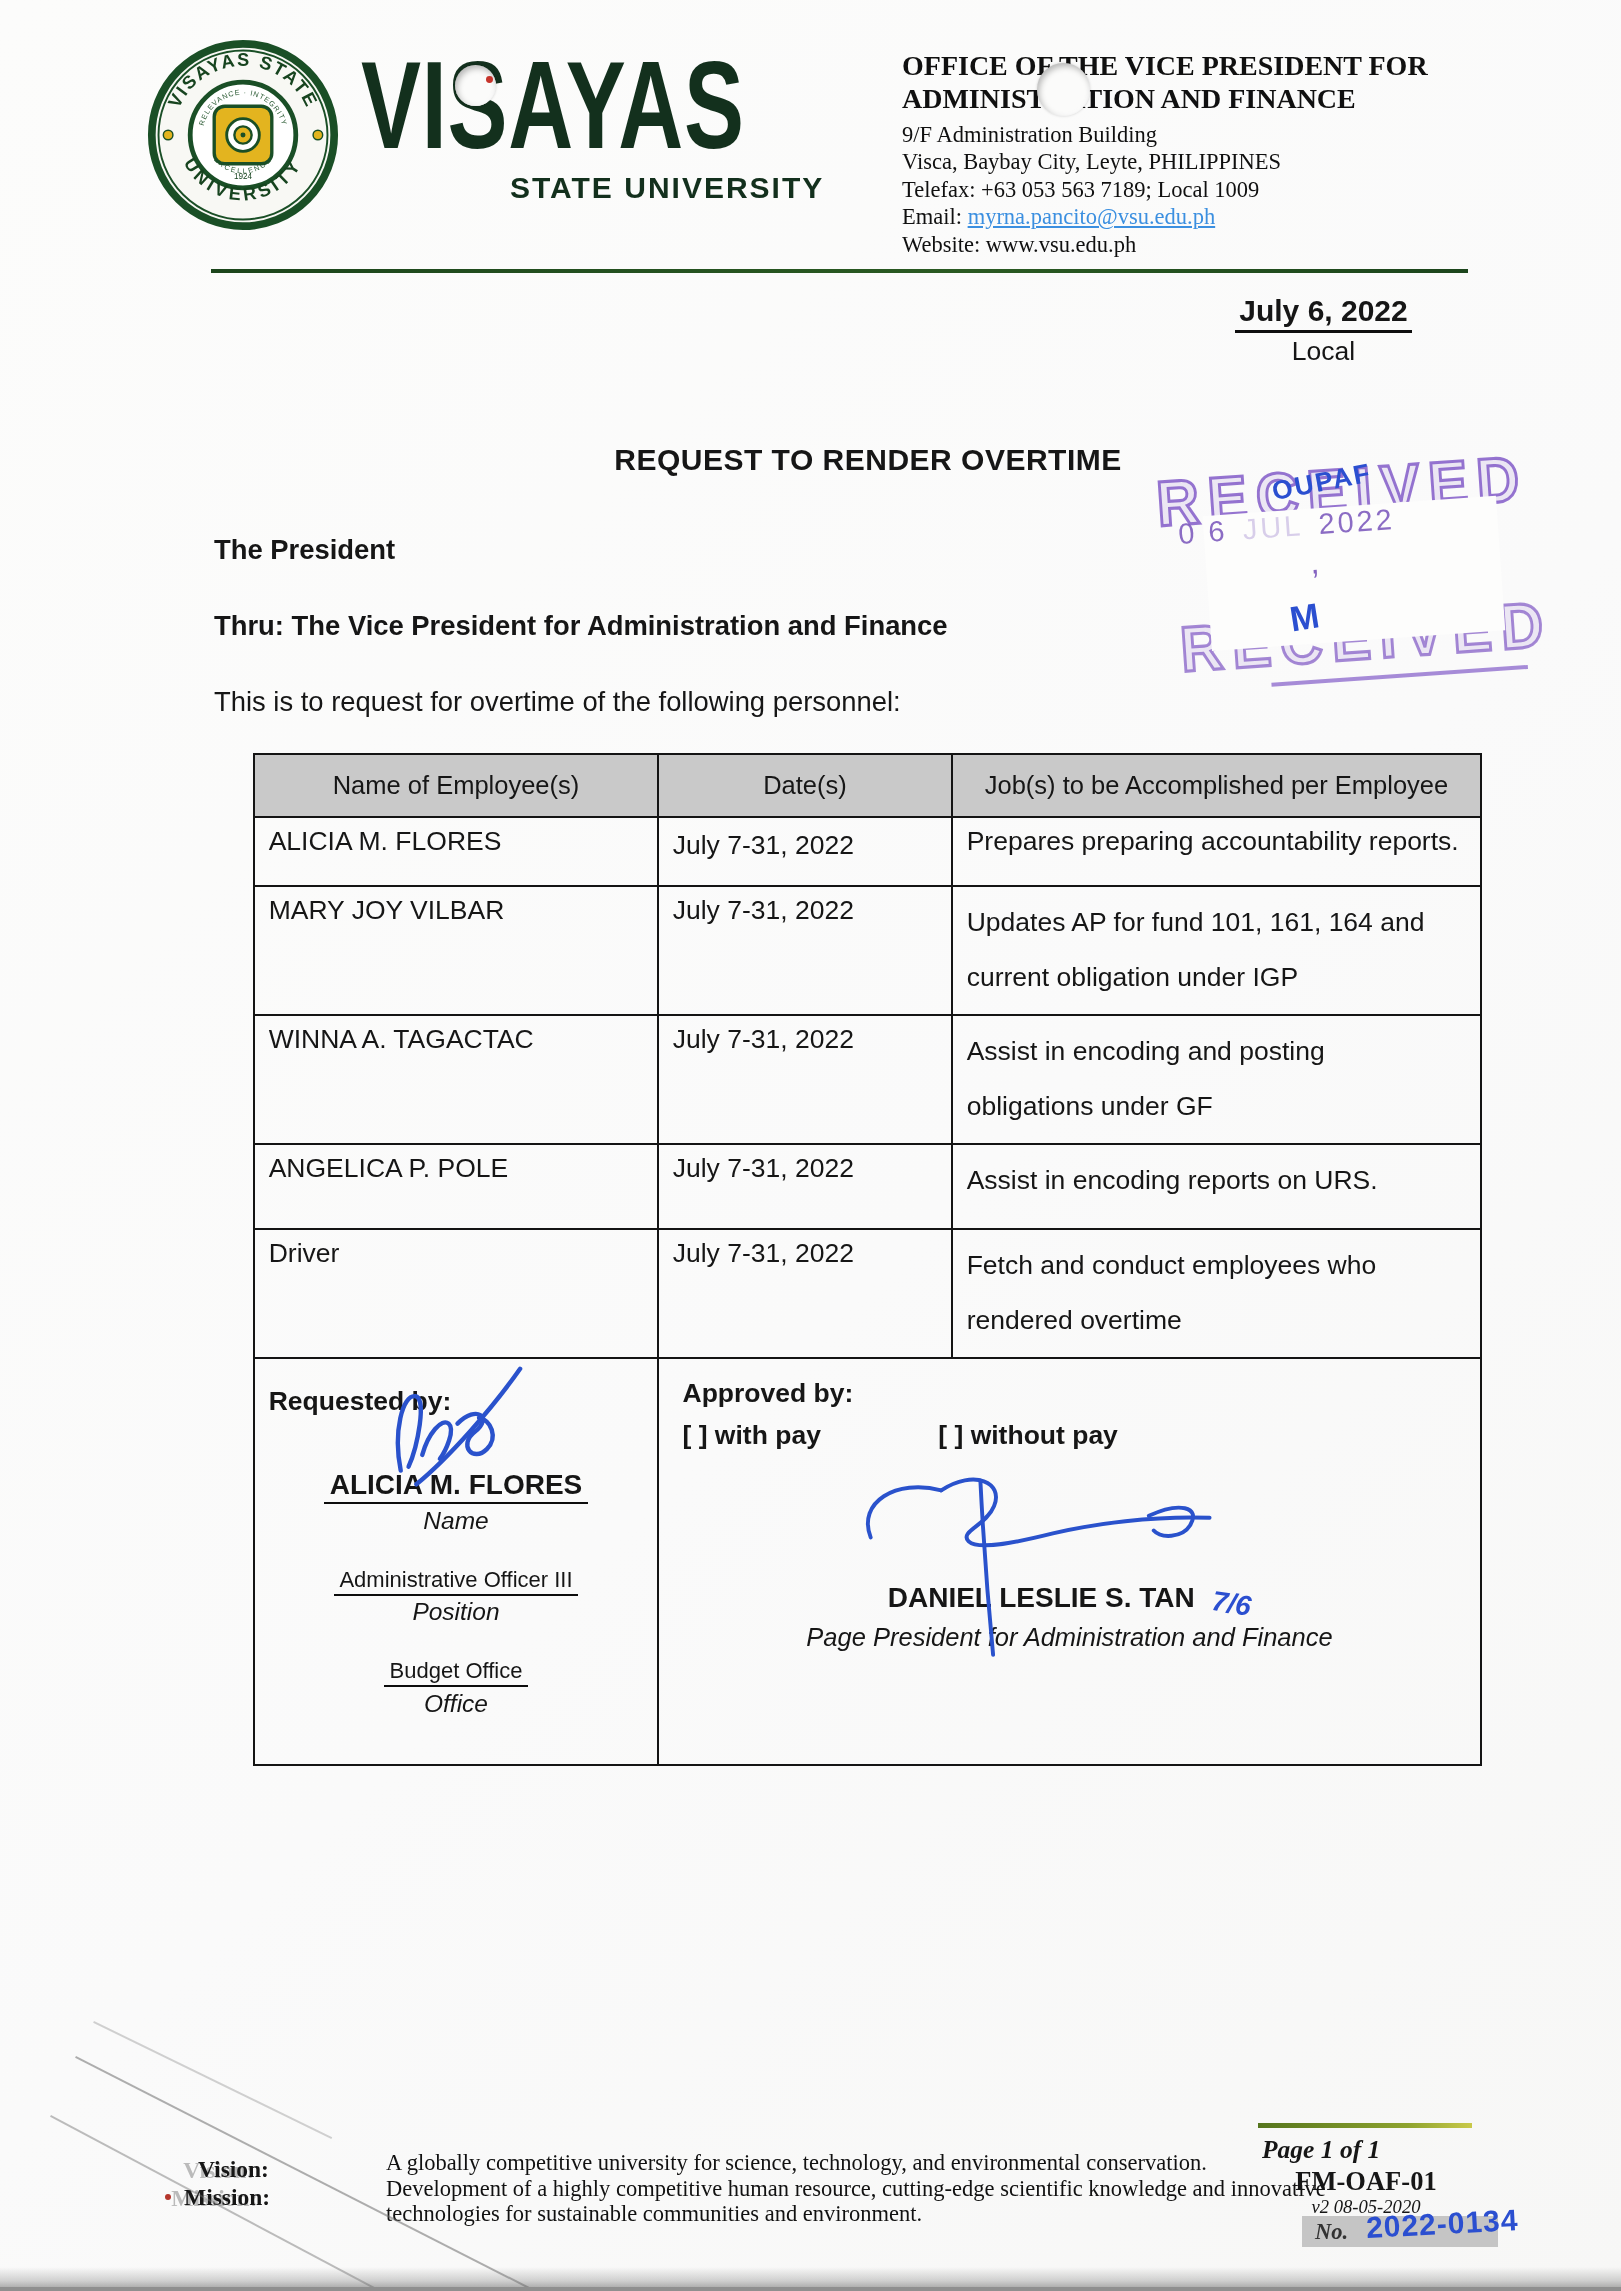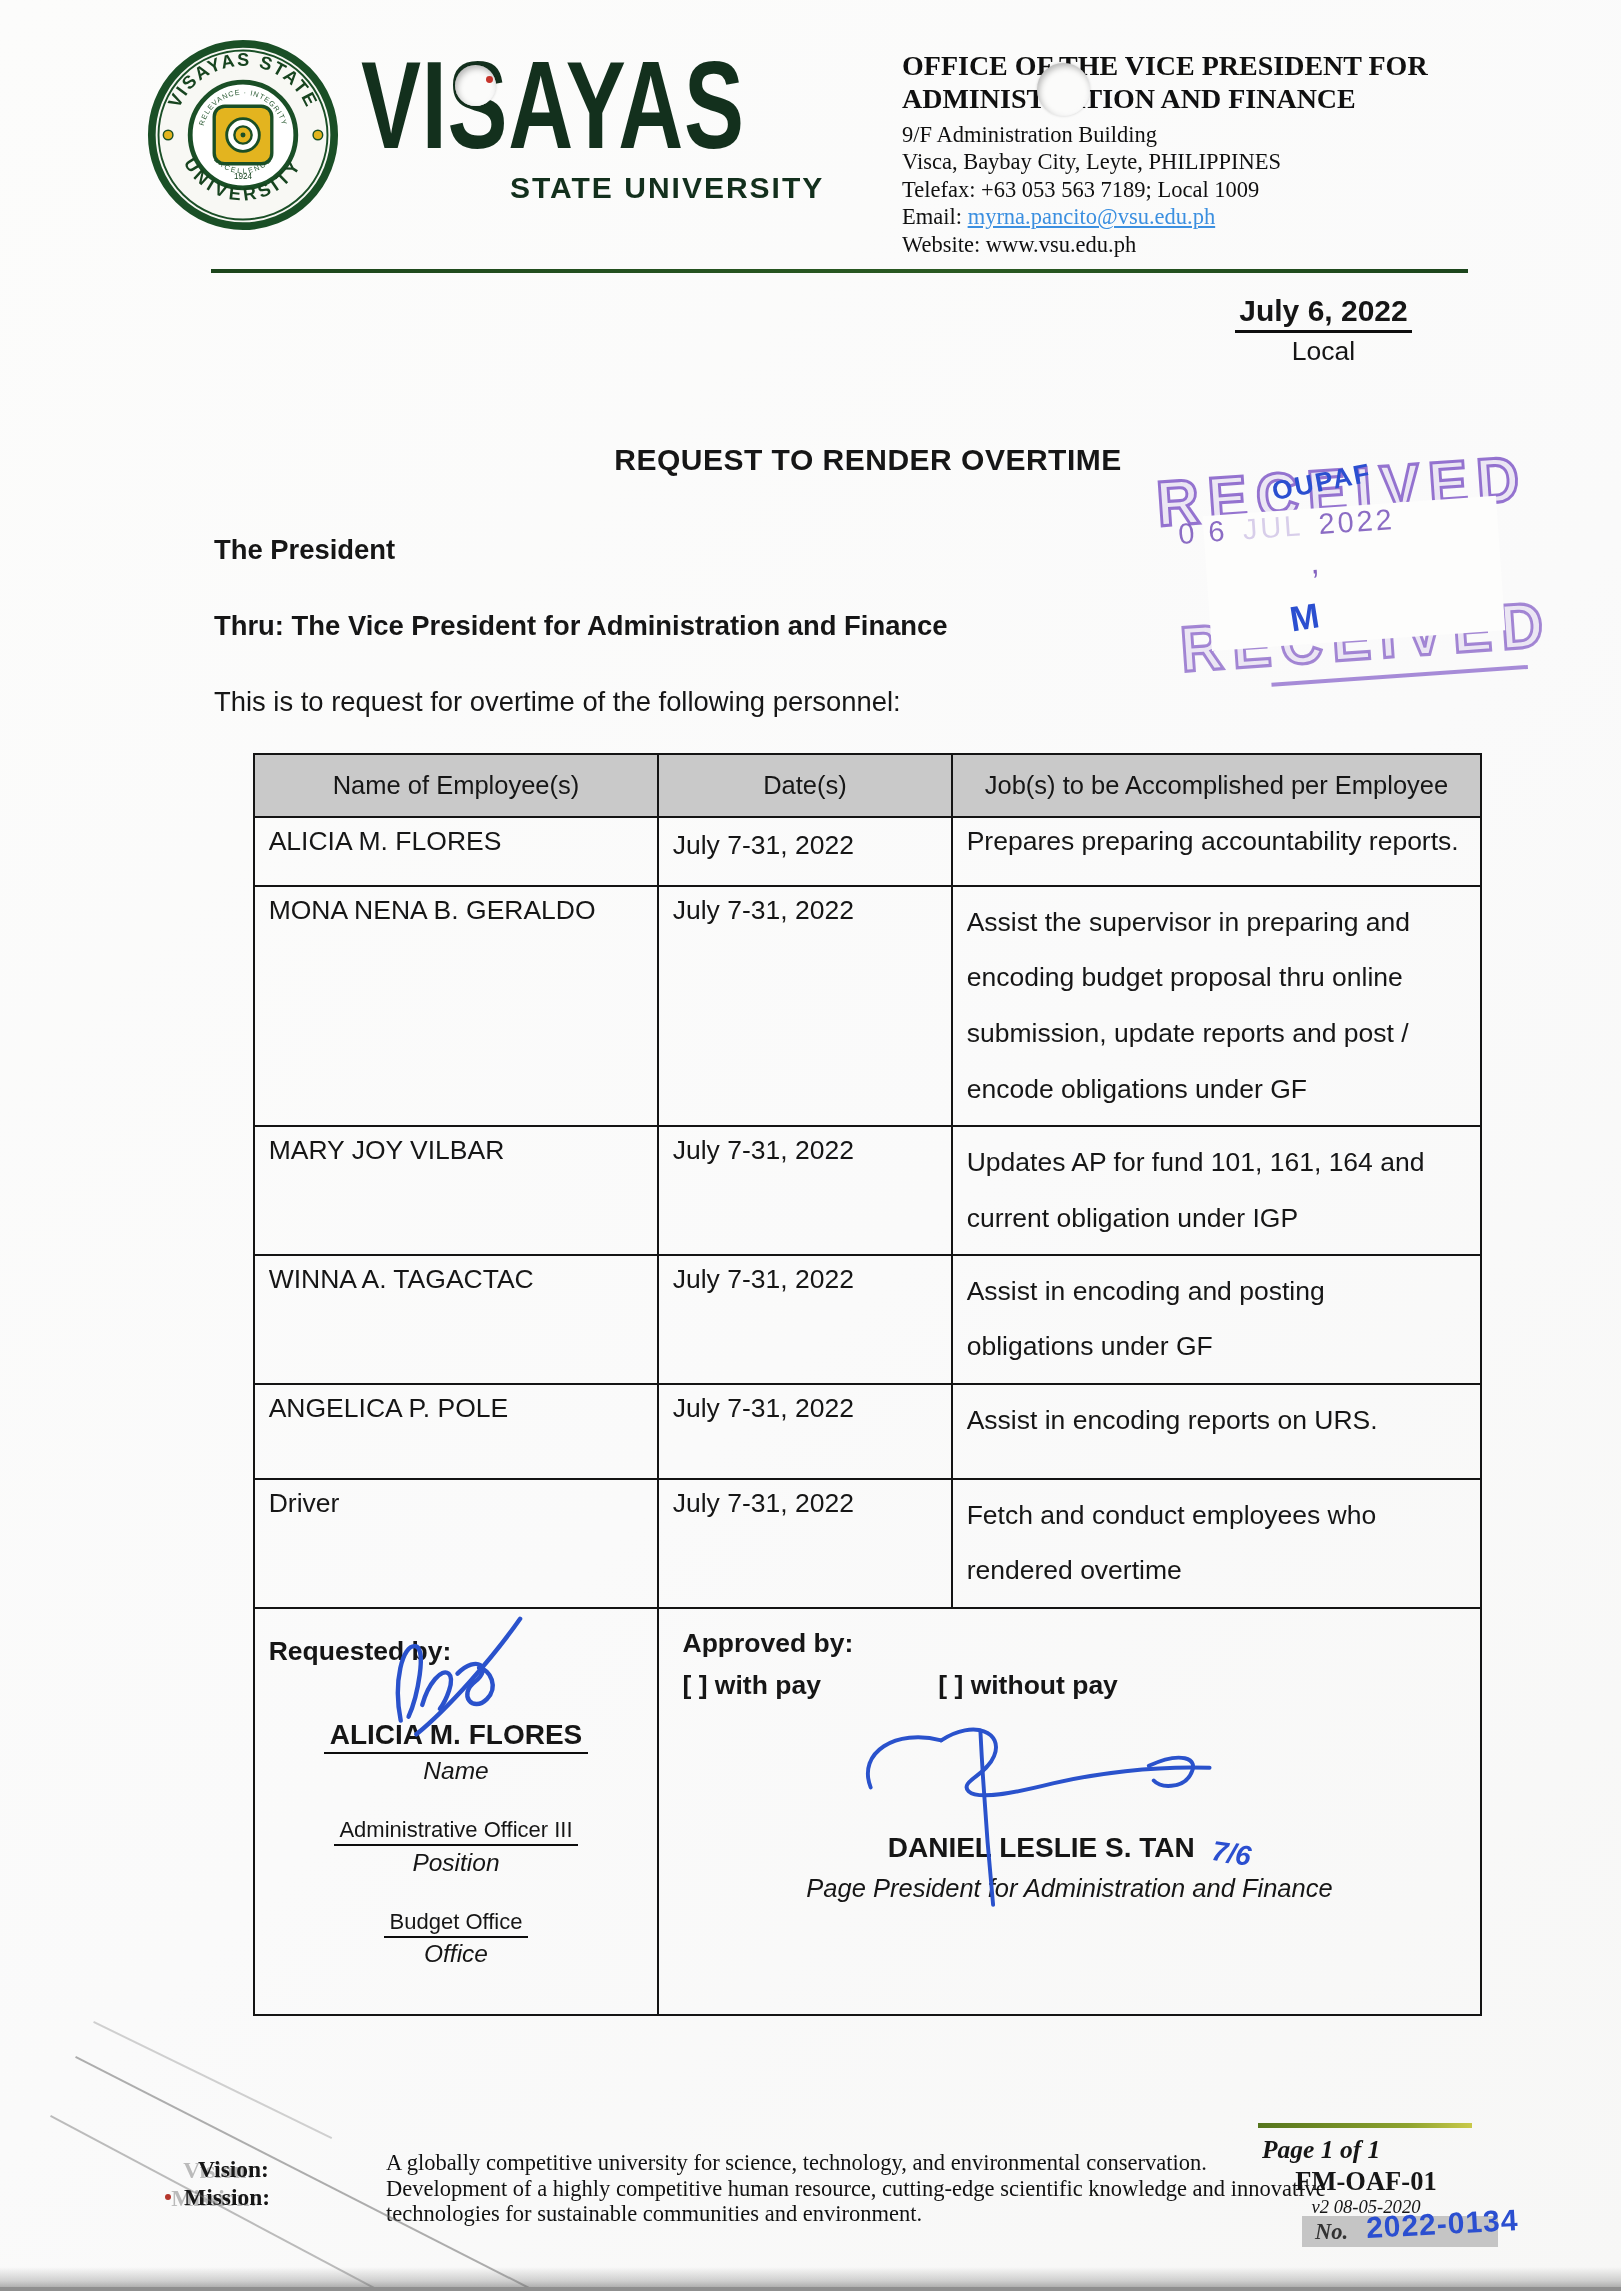--- a/index.html
+++ b/index.html
@@ -72,21 +72,21 @@
 
   
   .ot-table { position:absolute; left:253px; top:753px; width:1227px;
     border-collapse:collapse; table-layout:fixed; font-size:26.5px; }
   .ot-table th, .ot-table td { border:2.5px solid #141414; vertical-align:top; }
   .ot-table th { background:#c9c9c9; font-weight:400; text-align:center; vertical-align:middle;
     height:63px; font-size:25.5px; line-height:29px; padding:2px 9.8px; }
   .ot-table td { padding:7.8px 13.7px; }
   td.dates { padding-top:11.8px; }
   tr.r1 { height:69px; } tr.r2 { height:188px; } tr.r3 { height:95px; }
-  tr.r4 { height:94px; } tr.r5 { height:95px; } tr.r6 { height:98px; }
+  tr.r4 { height:94px; } tr.r5 { height:85px; } tr.r6 { height:98px; }
   .job-tight { line-height:1.2; display:inline-block; }
   .job-loose { line-height:2.1; display:inline-block; }
   .w-narrow { max-width:431px; }
 
   
   tr.sig-row { height:407px; }
   td.sig-cell { position:relative; padding:0; }
   .req-label { position:absolute; left:13.7px; top:27.4px; font-weight:700; font-size:26.5px; }
   .sig-alicia { position:absolute; left:116px; top:2px; z-index:2; }
   .sig-stack { position:absolute; left:0; top:110px; width:100%; text-align:center; }
@@ -233,25 +233,20 @@
         <th>Name of Employee(s)</th>
         <th>Date(s)</th>
         <th>Job(s) to be Accomplished per Employee</th>
       </tr>
     </thead>
     <tbody>
       <tr class="r1">
         <td>ALICIA M. FLORES</td>
         <td class="dates">July 7-31, 2022</td>
         <td><span class="job-tight">Prepares preparing accountability reports.</span></td>
-      </tr>
-      <tr class="r2">
-        <td>MONA NENA B. GERALDO</td>
-        <td>July 7-31, 2022</td>
-        <td><span class="job-loose">Assist the supervisor in preparing and encoding budget proposal thru online submission, update reports and post / encode obligations under GF</span></td>
       </tr>
       <tr class="r3">
         <td>MARY JOY VILBAR</td>
         <td>July 7-31, 2022</td>
         <td><span class="job-loose">Updates AP for fund 101, 161, 164 and current obligation under IGP</span></td>
       </tr>
       <tr class="r4">
         <td>WINNA A. TAGACTAC</td>
         <td>July 7-31, 2022</td>
         <td><span class="job-loose w-narrow">Assist in encoding and posting obligations under GF</span></td>

